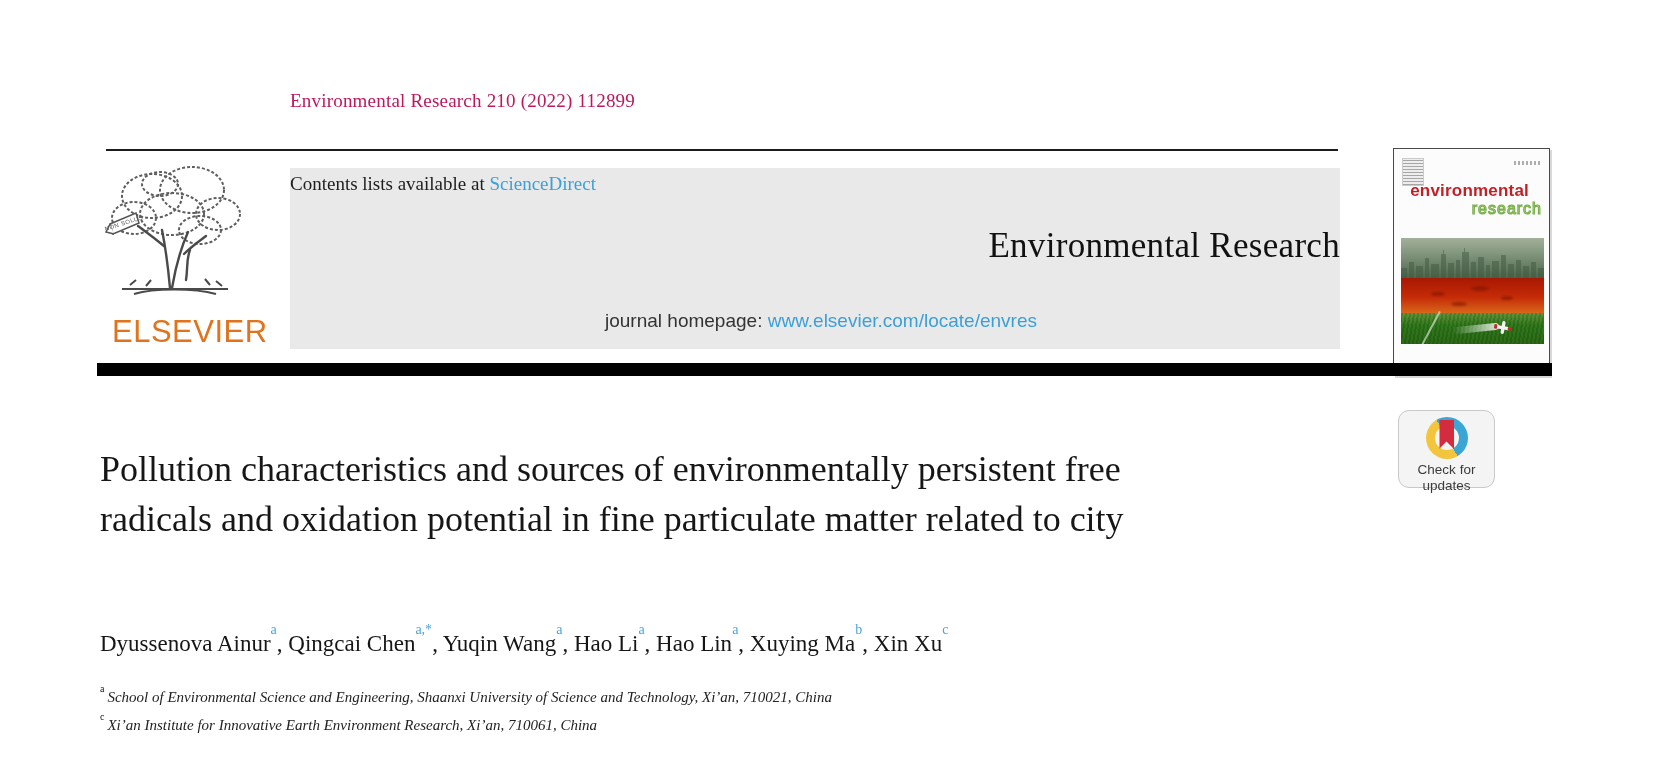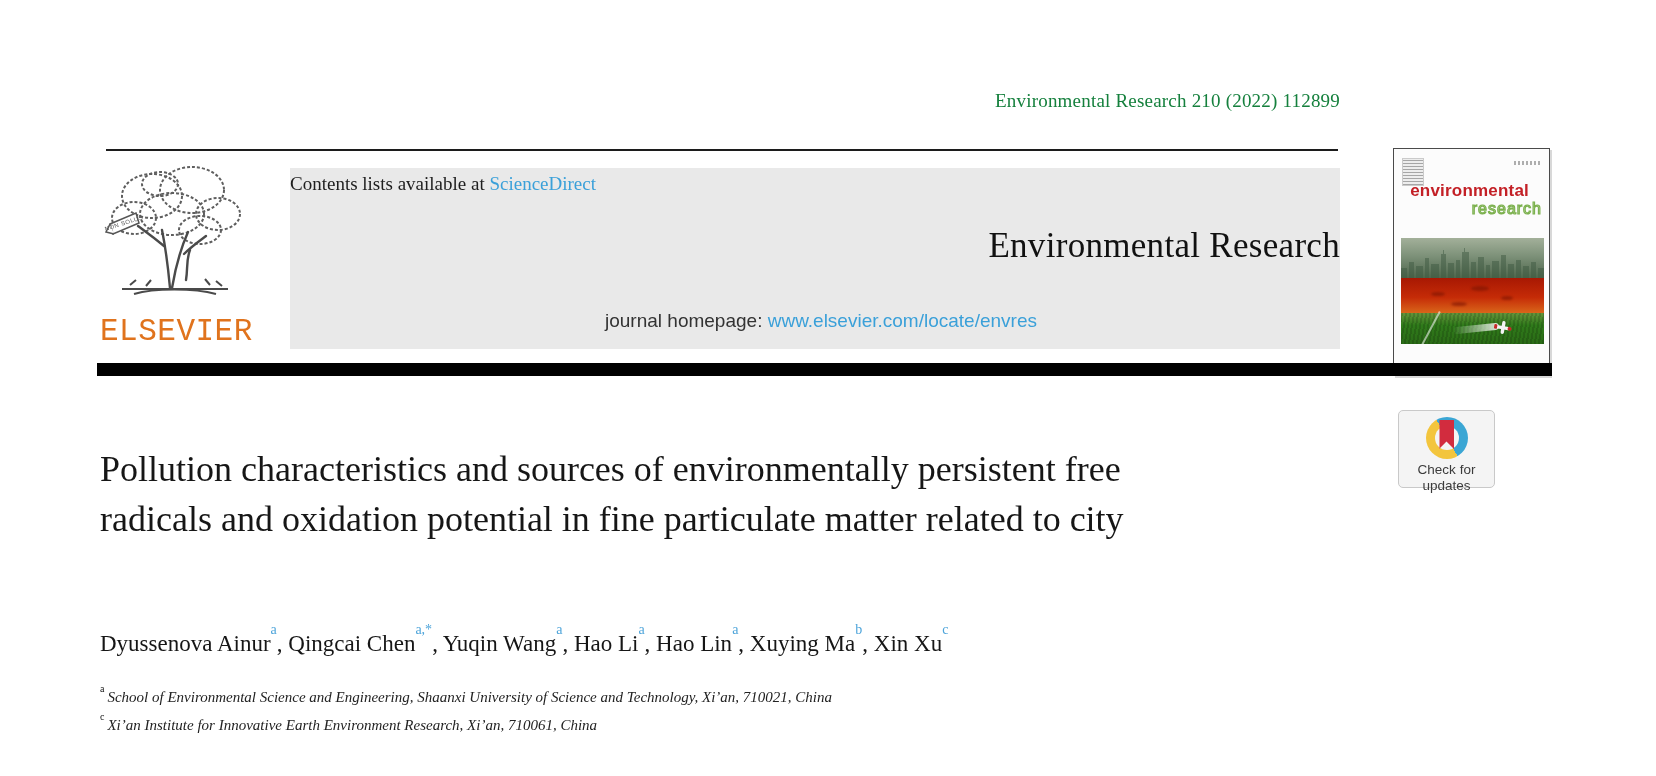--- a/index.html
+++ b/index.html
@@ -5,34 +5,34 @@
   * { margin:0; padding:0; box-sizing:border-box; }
   html,body { background:#fff; }
   .page {
     position:relative; width:1656px; height:776px; background:#ffffff;
     font-family:"Liberation Serif", serif; overflow:hidden;
   }
 
   
   .citation {
     position:absolute; left:290px; top:90px; width:1050px;
-    text-align:right; font-size:19px; color:#15803d; letter-spacing:.2px;
+    text-align:left; font-size:19px; color:#be185d; letter-spacing:.2px;
   }
 
   
   .header-rule {
     position:absolute; left:106px; top:149px; width:1232px; height:2px; background:#1c1c1c;
   }
 
   
   .logo-block { position:absolute; left:98px; top:158px; width:165px; height:192px; }
   .logo-tree { position:absolute; left:2px; top:4px; width:150px; height:148px; }
   .elsevier-word {
-    position:absolute; left:2px; top:156px; width:158px; text-align:left;
-    font-size:31px; color:#e0731d; letter-spacing:.5px; font-family:Liberation Mono, monospace;
+    position:absolute; left:14px; top:156px; width:158px; text-align:left;
+    font-size:31px; color:#e0731d; letter-spacing:.5px; font-family:Liberation Sans, sans-serif;
   }
   .non-solus {
     position:absolute; left:6px; top:62px; font-size:6px; color:#555;
     transform:rotate(-18deg); letter-spacing:.5px; font-family:"Liberation Sans", sans-serif;
   }
 
   
   .banner {
     position:absolute; left:290px; top:168px; width:1050px; height:181px; background:#e9e9e9;
   }
@@ -95,21 +95,21 @@
     background:linear-gradient(to left, rgba(255,255,255,.85), rgba(255,255,255,0));
     transform:rotate(-6deg); border-radius:4px; }
   .plane { position:absolute; left:92px; top:7px; width:20px; height:16px; transform:rotate(10deg); }
 
   
   .black-bar { position:absolute; left:97px; top:363px; width:1455px; height:13px; background:#000; }
 
   
   .badge {
     position:absolute; left:1398px; top:410px; width:97px; height:78px;
-    background:#f4f4f4; border:1px solid #c9c9c9; border-radius:5px; cursor:pointer;
+    background:#f4f4f4; border:1px solid #c9c9c9; border-radius:11px; cursor:pointer;
   }
   .badge-ring {
     position:absolute; left:50%; top:6px; transform:translateX(-50%);
     width:42px; height:42px; border-radius:50%;
     background:conic-gradient(from 330deg, #3ba6d4 0deg 180deg, #f3c53d 180deg 360deg);
   }
   .badge-ring-hole {
     position:absolute; left:50%; top:50%; transform:translate(-50%,-50%);
     width:24px; height:24px; border-radius:50%; background:#f4f4f4;
   }

